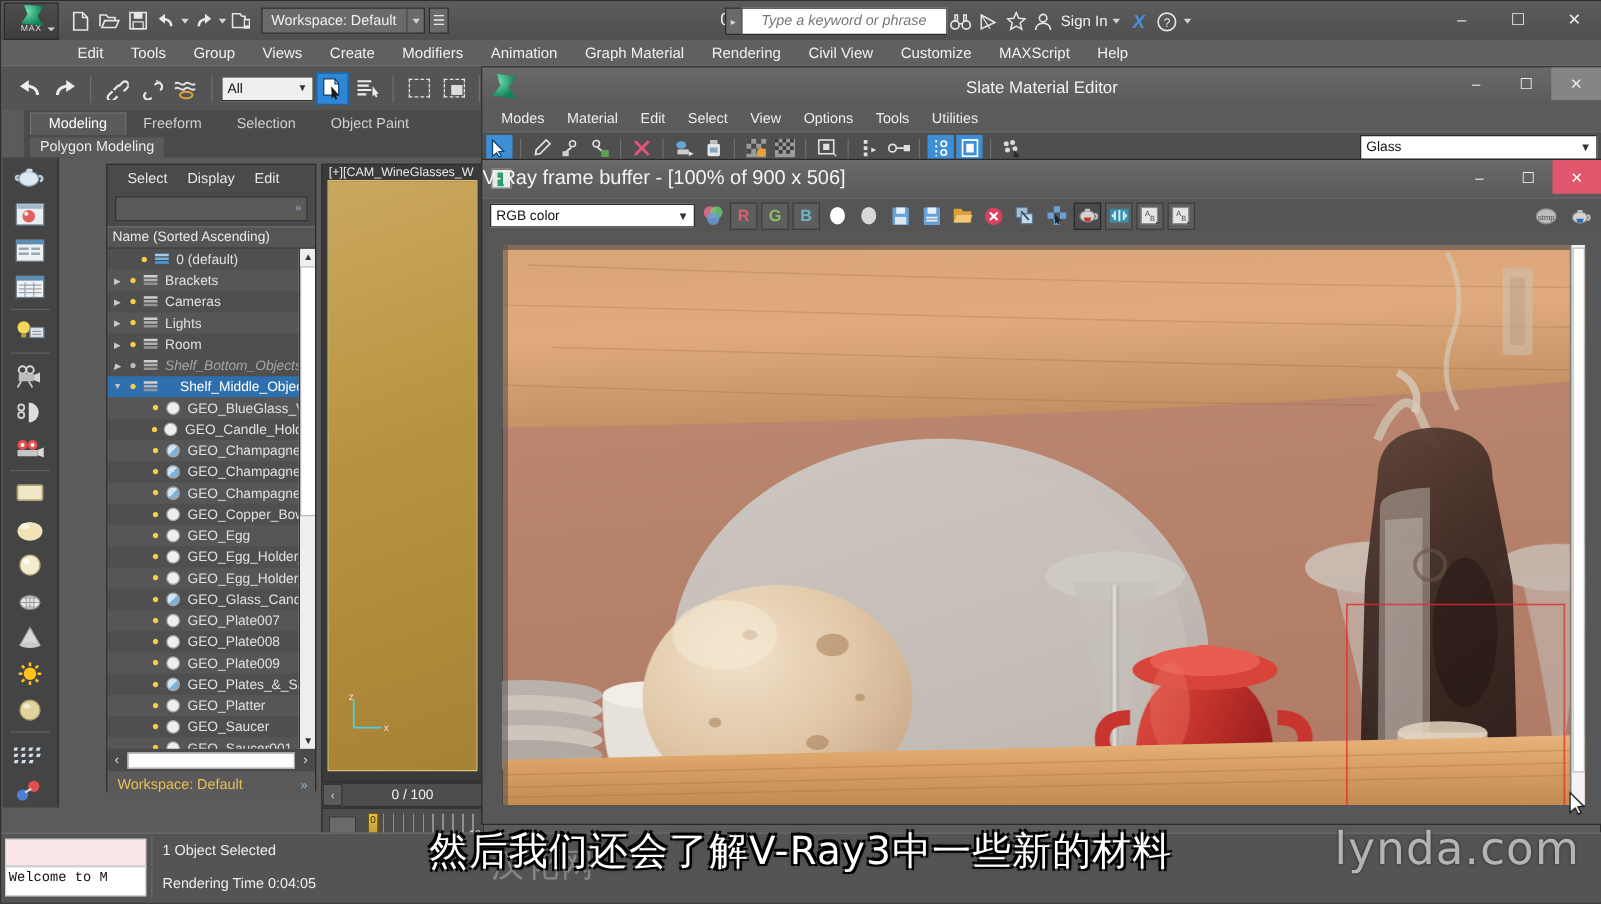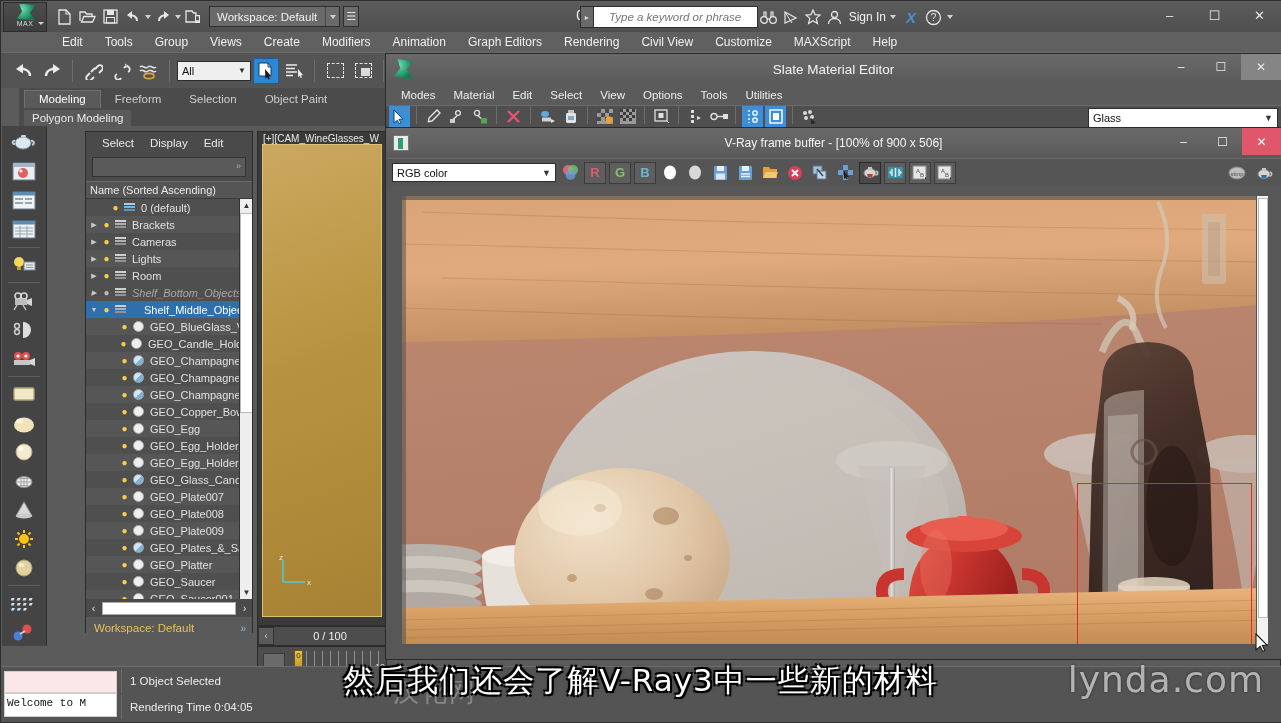--- a/index.html
+++ b/index.html
@@ -193,41 +193,41 @@
   .sme-logo { width:22px; height:20px; margin-left:5px;
       background: radial-gradient(circle at 35% 30%, #6de0b0, #0f7f56 70%);
       clip-path: polygon(30% 0%, 100% 12%, 72% 52%, 100% 100%, 12% 88%, 42% 48%); }
   .sme-wbtn { position:absolute; top:0; display:flex; right:0; }
   .sme-wbtn .b { width:40px; height:26px; display:flex; align-items:center;justify-content:center;
       color:#eaeaea; font-size:12px; }
   .sme-wbtn .b.close { background:#858585; }
   .sme-menu { height:21px; display:flex; align-items:center; padding-left:6px; gap:0;
       background:#5b5b5b; }
   .sme-menu .mi { color:#ededed; font-size:11.5px; padding:0 9px; }
-  .sme-tools { height:24px; background:#4f4f4f; display:flex; align-items:flex-start; gap:2px;
+  .sme-tools { height:24px; background:#4f4f4f; display:flex; align-items:flex-end; gap:2px;
       padding-left:3px; border-top:1px solid #6a6a6a; position:relative;}
   .sme-ico { width:21px;height:21px; display:flex;align-items:center;justify-content:center;
       color:#e4e4e4; font-size:13px; }
   .sme-ico.act { background:#3c8fd6; }
   .sme-sep { width:1px;height:18px;background:#6d6d6d;margin:0 4px;}
   .sme-mat { position:absolute; right:3px; top:2px; width:190px; height:20px; background:#fff;
       border:1px solid #2d2d2d; font-size:11px; color:#111; display:flex; align-items:center;
       padding-left:4px;}
   .sme-mat .cv { position:absolute; right:4px; color:#333; font-size:9px;}
   .sme-body { position:absolute; left:0; top:100px; right:0; bottom:0; background:#6a6a6a; }
   .sme-nodes { position:absolute; left:4px; top:2px; width:884px; height:22px; display:flex; gap:8px;}
   .sme-node { height:20px; background:#cfcfcf; border:1px solid #3a3a3a; }
 
   
   .vfb { position:absolute; left:384px; top:126px; width:897px; height:533px;
       background:#575757; border:1px solid #2a2a2a; }
   .vfb-title { height:30px; background:linear-gradient(#6a6a6a,#5a5a5a); position:relative;
       display:flex; align-items:center;}
-  .vfb-title .ttl { position:absolute; left:0; right:0; text-align:center; color:#f4f4f4;
-      font-size:12px;}
+  .vfb-title .ttl { position:absolute; left:0; right:0; color:#f4f4f4;
+      font-size:16px;}
   .vfb-logo { width:16px;height:16px; margin-left:7px; background:#e9e9e9;
       border:1px solid #777; position:relative;}
   .vfb-logo:after{content:"";position:absolute;left:4px;top:2px;width:5px;height:11px;
       background:#2aa06a;}
   .vfb-wbtn { position:absolute; right:0; top:0; display:flex;}
   .vfb-wbtn .b { width:39px; height:27px; display:flex;align-items:center;justify-content:center;
       color:#efefef; font-size:12px;}
   .vfb-wbtn .b.close { background:#e0566a; color:#fff; }
   .vfb-tools { height:28px; background:#555; display:flex; align-items:center; gap:3px;
       padding-left:6px; position:relative; border-top:1px solid #6a6a6a;}
@@ -386,21 +386,21 @@
   </div>
 
   <div class="menubar" id="menubar">
         <div class="mi">Edit</div>
         <div class="mi">Tools</div>
         <div class="mi">Group</div>
         <div class="mi">Views</div>
         <div class="mi">Create</div>
         <div class="mi">Modifiers</div>
         <div class="mi">Animation</div>
-        <div class="mi">Graph Editors</div>
+        <div class="mi">Graph Material</div>
         <div class="mi">Rendering</div>
         <div class="mi">Civil View</div>
         <div class="mi">Customize</div>
         <div class="mi">MAXScript</div>
         <div class="mi">Help</div>
       </div>
 
   <div class="maintb">
     <div class="mt-ico">
       <svg width="20" height="16" viewBox="0 0 20 16">

